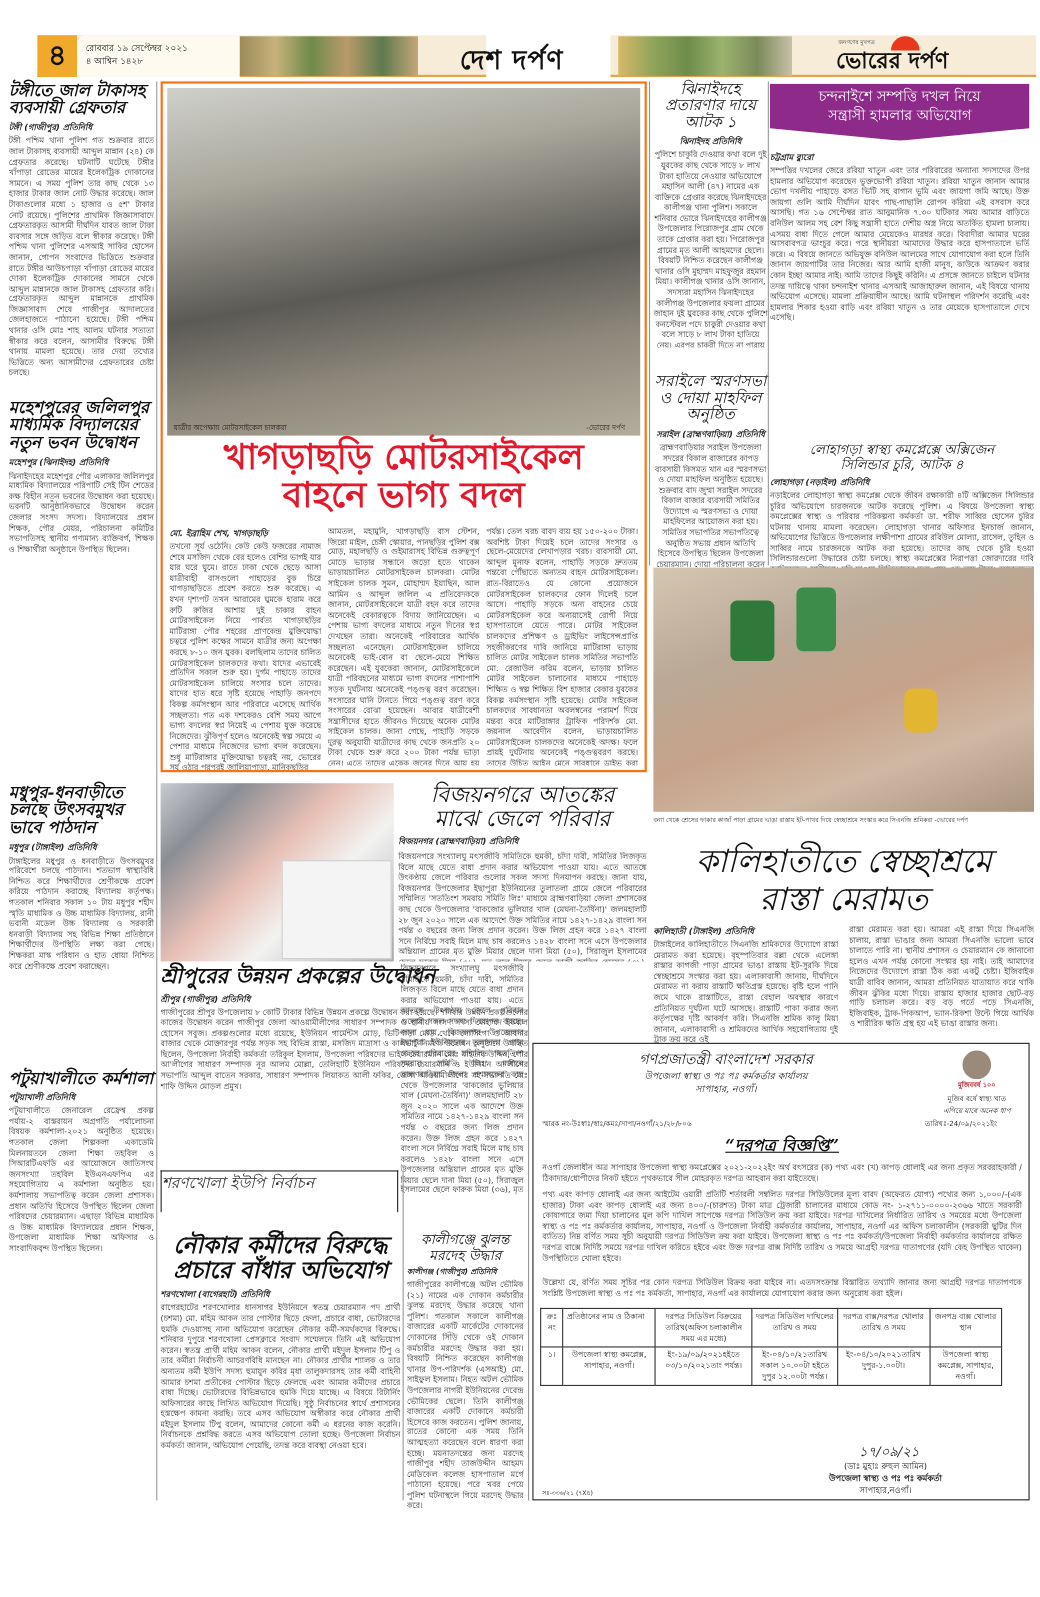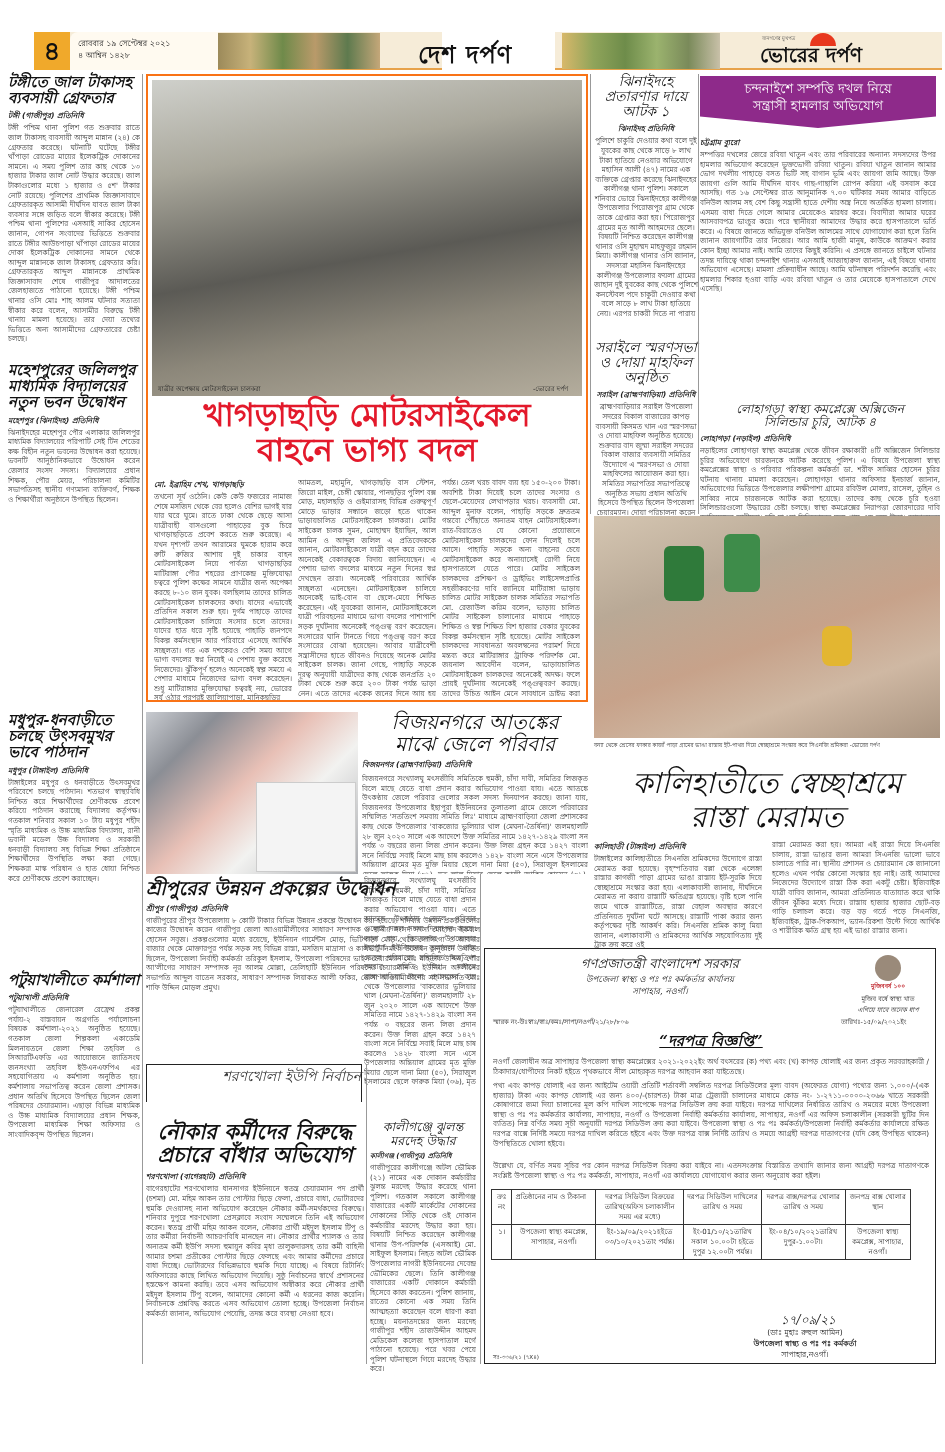--- a/index.html
+++ b/index.html
@@ -149,21 +149,21 @@
 <div class="abs" style="left:362px;top:712px;width:226px;">
   <div class="hl-i" style="font-size:20px;text-align:center;">
     <div>বিজয়নগরে আতঙ্কের</div>
     <div>মাঝে জেলে পরিবার</div>
   </div>
   <div class="byline" style="margin-top:3px;">বিজয়নগর (ব্রাহ্মণবাড়িয়া) প্রতিনিধি</div>
 </div>
 <div class="abs body-text" style="left:362px;top:774px;width:226px;height:100px;">বিজয়নগরে সংখ্যালঘু মৎসজীবি সমিতিকে হুমকী, চাঁদা দাবী, সমিতির লিজকৃত বিলে মাছে যেতে বাধা প্রদান করার অভিযোগ পাওয়া যায়। এতে আতঙ্কে উৎকণ্ঠায় জেলে পরিবার গুলোর সকল সদস্য দিনযাপন করছে। জানা যায়, বিজয়নগর উপজেলার ইছাপুরা ইউনিয়নের তুলাতলা গ্রামে জেলে পরিবারের সম্মিলিত 'সততিংশ সমবায় সমিতি লিঃ' মাধ্যমে ব্রাহ্মণবাড়িয়া জেলা প্রশাসকের কাছ থেকে উপজেলার 'বাকজোর ভুলিয়ার খাল (মেঘনা-তৈর্ষিনা)' জলমহালটি ২৮ জুন ২০২০ সালে এক আদেশে উক্ত সমিতির নামে ১৪২৭-১৪২৯ বাংলা সন পর্যন্ত ৩ বছরের জন্য লিজ প্রদান করেন। উক্ত লিজ গ্রহন করে ১৪২৭ বাংলা সনে নির্বিঘ্নে সবাই মিলে মাছ চাষ করলেও ১৪২৮ বাংলা সনে এসে উপজেলার অন্তিয়াল গ্রামের মৃত মুক্তি মিয়ার ছেলে দানা মিয়া (৫০), সিরাজুল ইসলামের ছেলে ফারুক মিয়া (৩৬), মৃত লাল মিয়ার ছেলে কাজী জাকির হোসেন (৩৯), মৃত হাজী সুরুজ মিয়ার ছেলে শাহজাহান (৩৭) ও মৃত কালু মিয়ার ছেলে ওয়াব মিয়া (৩৫) তাদের অনুসারীদের নিয়ে ১ লাখ টাকা চাঁদা দাবী করে। চাঁদা না পেয়ে ভয়ভীতি দেখিয়ে যায় লিজকৃত বিলে মাছ চাষে বাধা প্রদান করে। প্রশাসনের কারণে নিজেদের নিরাপত্তা ও লিজকৃত বিলে মাছ চাষের সুবিধার্থে ব্রাহ্মণবাড়িয়া বিজ্ঞ অতিরিক্ত চীফ জুডিশিয়াল ম্যাজিস্ট্রেট আদালতে সেপ্টেম্বর তারিখে সমিতির সাধারণ সম্পাদক বাদী হয়ে মামলা দায়ের করেন। মামলা নং ৪১০/২১। এরপর থেকে স্থানীয় জেলে পরিবার গুলো সকল সদস্য মানসিক আতঙ্কে দিন কাটাচ্ছে। উক্ত জেলে সমিতির সভাপতি জানান, জেলে সম্প্রদায় এখন আতঙ্কে দিনযাপন করছি। বিজয়নগর থানার অফিসার ইনচার্জ মির্জা মোহাম্মদ হাছান বলেন, বিলের বিষয়টি নিয়ে ইউএনও ও উপজেলা আ.লীগের সভাপতি মিমাংসার চেষ্টা করছে। বর্তমানে এলাকা কোন সমস্যা নেই। আমরাও শান্তিশৃঙ্খলা রক্ষা করে সুষ্ঠু সমাধানের প্রত্যাশা করছি।</div>
 <div class="abs body-text" style="left:364px;top:876px;width:112px;height:210px;">বিজয়নগরে সংখ্যালঘু মৎসজীবি সমিতিকে হুমকী, চাঁদা দাবী, সমিতির লিজকৃত বিলে মাছে যেতে বাধা প্রদান করার অভিযোগ পাওয়া যায়। এতে আতঙ্কে উৎকণ্ঠায় জেলে পরিবার গুলোর সকল সদস্য দিনযাপন করছে। জানা যায়, বিজয়নগর উপজেলার ইছাপুরা ইউনিয়নের তুলাতলা গ্রামে জেলে পরিবারের সম্মিলিত 'সততিংশ সমবায় সমিতি লিঃ' মাধ্যমে ব্রাহ্মণবাড়িয়া জেলা প্রশাসকের কাছ থেকে উপজেলার 'বাকজোর ভুলিয়ার খাল (মেঘনা-তৈর্ষিনা)' জলমহালটি ২৮ জুন ২০২০ সালে এক আদেশে উক্ত সমিতির নামে ১৪২৭-১৪২৯ বাংলা সন পর্যন্ত ৩ বছরের জন্য লিজ প্রদান করেন। উক্ত লিজ গ্রহন করে ১৪২৭ বাংলা সনে নির্বিঘ্নে সবাই মিলে মাছ চাষ করলেও ১৪২৮ বাংলা সনে এসে উপজেলার অন্তিয়াল গ্রামের মৃত মুক্তি মিয়ার ছেলে দানা মিয়া (৫০), সিরাজুল ইসলামের ছেলে ফারুক মিয়া (৩৬), মৃত লাল মিয়ার ছেলে কাজী জাকির হোসেন (৩৯), মৃত হাজী সুরুজ মিয়ার ছেলে শাহজাহান (৩৭) ও মৃত কালু মিয়ার ছেলে ওয়াব মিয়া (৩৫) তাদের অনুসারীদের নিয়ে ১ লাখ টাকা চাঁদা দাবী করে। চাঁদা না পেয়ে ভয়ভীতি দেখিয়ে যায় লিজকৃত বিলে মাছ চাষে বাধা প্রদান করে। প্রশাসনের কারণে নিজেদের নিরাপত্তা ও লিজকৃত বিলে মাছ চাষের সুবিধার্থে ব্রাহ্মণবাড়িয়া বিজ্ঞ অতিরিক্ত চীফ জুডিশিয়াল ম্যাজিস্ট্রেট আদালতে সেপ্টেম্বর তারিখে সমিতির সাধারণ সম্পাদক বাদী হয়ে মামলা দায়ের করেন। মামলা নং ৪১০/২১। এরপর থেকে স্থানীয় জেলে পরিবার গুলো সকল সদস্য মানসিক আতঙ্কে দিন কাটাচ্ছে। উক্ত জেলে সমিতির সভাপতি জানান, জেলে সম্প্রদায় এখন আতঙ্কে দিনযাপন করছি। বিজয়নগর থানার অফিসার ইনচার্জ মির্জা মোহাম্মদ হাছান বলেন, বিলের বিষয়টি নিয়ে ইউএনও ও উপজেলা আ.লীগের সভাপতি মিমাংসার চেষ্টা করছে। বর্তমানে এলাকা কোন সমস্যা নেই। আমরাও শান্তিশৃঙ্খলা রক্ষা করে সুষ্ঠু সমাধানের প্রত্যাশা করছি।</div>
 
-<div class="abs" style="left:146px;top:1064px;width:216px;height:38px;border:1.5px solid #222;border-bottom:none;text-align:right;">
+<div class="abs" style="left:146px;top:1064px;width:216px;height:38px;border:1.5px solid #222;border-bottom:none;text-align:left;">
   <div class="hl-i" style="font-size:14px;color:#333;margin-top:4px;">শরণখোলা ইউপি নির্বাচন</div>
 </div>
 <div class="abs" style="left:146px;top:1090px;width:218px;margin-top:31px;">
   <div class="hl-i" style="font-size:21px;font-weight:bold;text-align:center;">
     <div>নৌকার কর্মীদের বিরুদ্ধে</div>
     <div>প্রচারে বাঁধার অভিযোগ</div>
   </div>
   <div class="byline" style="margin-top:4px;">শরণখোলা (বাগেরহাট) প্রতিনিধি</div>
   <div class="body-text" style="height:250px;">বাগেরহাটের শরণখোলার ধানসাগর ইউনিয়নে স্বতন্ত্র চেয়ারম্যান পদ প্রার্থী (চশমা) মো. মহিম আকন তার পোস্টার ছিড়ে ফেলা, প্রচারে বাধা, ভোটারদের হুমকি দেওয়াসহ নানা অভিযোগ করেছেন নৌকার কর্মী-সমর্থকদের বিরুদ্ধে। শনিবার দুপুরে শরণখোলা প্রেসক্লাবে সংবাদ সম্মেলনে তিনি এই অভিযোগ করেন। স্বতন্ত্র প্রার্থী মহিম আকন বলেন, নৌকার প্রার্থী মইদুল ইসলাম টিপু ও তার কর্মীরা নির্বাচনী আচরণবিধি মানছেন না। নৌকার প্রার্থীর শ্যালক ও তার অন্যতম কর্মী ইউপি সদস্য হুমায়ুন কবির মৃধা তালুকদারসহ তার কর্মী বাহিনী আমার চশমা প্রতীকের পোস্টার ছিড়ে ফেলছে এবং আমার কর্মীদের প্রচারে বাধা দিচ্ছে। ভোটারদের বিভিন্নভাবে হুমকি দিয়ে যাচ্ছে। এ বিষয়ে রিটার্নিং অফিসারের কাছে লিখিত অভিযোগ দিয়েছি। সুষ্ঠু নির্বাচনের স্বার্থে প্রশাসনের হস্তক্ষেপ কামনা করছি। তবে এসব অভিযোগ অস্বীকার করে নৌকার প্রার্থী মইদুল ইসলাম টিপু বলেন, আমাদের কোনো কর্মী এ ধরনের কাজ করেনি। নির্বাচনকে প্রশ্নবিদ্ধ করতে এসব অভিযোগ তোলা হচ্ছে। উপজেলা নির্বাচন কর্মকর্তা জানান, অভিযোগ পেয়েছি, তদন্ত করে ব্যবস্থা নেওয়া হবে।</div>
 </div>
@@ -185,21 +185,21 @@
     <div class="hl-i" style="font-size:8.5px;margin-top:4px;">উপজেলা স্বাস্থ্য ও পঃ পঃ কর্মকর্তার কার্যালয়</div>
     <div class="hl-i" style="font-size:8.5px;margin-top:3px;">সাপাহার, নওগাঁ।</div>
   </div>
   <div class="abs" style="left:360px;top:6px;width:86px;text-align:center;">
     <div style="width:26px;height:26px;border-radius:13px;background:#9a8a7a;margin:0 auto;"></div>
     <div style="font-size:6px;color:#c0262d;font-weight:bold;">মুজিববর্ষ ১০০</div>
     <div style="font-size:6.4px;margin-top:2px;">মুজিব বর্ষে স্বাস্থ্য খাত</div>
     <div style="font-size:6.4px;font-style:italic;">এগিয়ে যাবে অনেক ধাপ</div>
   </div>
   <div class="abs" style="left:8px;top:68px;font-size:6.4px;">স্মারক নং-উঃস্বাঃ/স্বাঃ/কমঃ/সাপা/নওগাঁ/২১/২৮/৮০৬</div>
-  <div class="abs" style="left:356px;top:68px;font-size:6.4px;">তারিখঃ-১৫/০৯/২০২১ইং</div>
+  <div class="abs" style="left:356px;top:68px;font-size:6.4px;">তারিখঃ-24/০৯/২০২১ইং</div>
   <div class="abs hl-i" style="left:0;top:84px;width:452px;text-align:center;font-size:15px;font-weight:bold;text-decoration:underline;">“দরপত্র বিজ্ঞপ্তি”</div>
   <div class="abs body-text" style="left:8px;top:108px;width:436px;height:20px;">নওগাঁ জেলাধীন অত্র সাপাহার উপজেলা স্বাস্থ্য কমপ্লেক্সের ২০২১-২০২২ইং অর্থ বৎসরের (ক) পথ্য এবং (খ) কাপড় ধোলাই এর জন্য প্রকৃত সরবরাহকারী /ঠিকাদার/ধোপীদের নিকট হইতে পৃথকভাবে সীল মোহরকৃত দরপত্র আহবান করা যাইতেছে।</div>
   <div class="abs body-text" style="left:8px;top:132px;width:436px;height:78px;">পথ্য এবং কাপড় ধোলাই এর জন্য আইটেম ওয়ারী প্রতিটি শর্তাবলী সম্বলিত দরপত্র সিডিউলের মূল্য বাবদ (অফেরত যোগ্য) পথ্যের জন্য ১,০০০/-(এক হাজার) টাকা এবং কাপড় ধোলাই এর জন্য ৪০০/-(চারশত) টাকা মাত্র ট্রেজারী চালানের মাধ্যমে কোড নং- ১-২৭১১-০০০০-২৩৬৬ খাতে সরকারী কোষাগারে জমা দিয়া চালানের মূল কপি দাখিল সাপেক্ষে দরপত্র সিডিউল ক্রয় করা যাইবে। দরপত্র দাখিলের নির্ধারিত তারিখ ও সময়ের মধ্যে উপজেলা স্বাস্থ্য ও পঃ পঃ কর্মকর্তার কার্যালয়, সাপাহার, নওগাঁ ও উপজেলা নির্বাহী কর্মকর্তার কার্যালয়, সাপাহার, নওগাঁ এর অফিস চলাকালীন (সরকারী ছুটির দিন ব্যতিত) নিম্ন বর্ণিত সময় সূচী অনুযায়ী দরপত্র সিডিউল ক্রয় করা যাইবে। উপজেলা স্বাস্থ্য ও পঃ পঃ কর্মকর্তা/উপজেলা নির্বাহী কর্মকর্তার কার্যালয়ে রক্ষিত দরপত্র বাক্সে নির্দিষ্ট সময়ে দরপত্র দাখিল করিতে হইবে এবং উক্ত দরপত্র বাক্স নির্দিষ্ট তারিখ ও সময়ে আগ্রহী দরপত্র দাতাগণের (যদি কেহ উপস্থিত থাকেন) উপস্থিতিতে খোলা হইবে।</div>
   <div class="abs body-text" style="left:8px;top:212px;width:436px;height:20px;">উল্লেখ্য যে, বর্ণিত সময় সূচির পর কোন দরপত্র সিডিউল বিক্রয় করা যাইবে না। এতদসংক্রান্ত বিস্তারিত তথ্যাদি জানার জন্য আগ্রহী দরপত্র দাতাগণকে সংশ্লিষ্ট উপজেলা স্বাস্থ্য ও পঃ পঃ কর্মকর্তা, সাপাহার, নওগাঁ এর কার্যালয়ে যোগাযোগ করার জন্য অনুরোধ করা হইল।</div>
   <div class="abs" style="left:6px;top:240px;width:420px;">
     <table class="tender">
       <thead>
         <tr>
           <th style="width:20px;">ক্রঃ নং</th>
           <th style="width:82px;text-align:left;">প্রতিষ্ঠানের নাম ও ঠিকানা</th>
@@ -207,21 +207,21 @@
           <th style="width:76px;">দরপত্র সিডিউল দাখিলের তারিখ ও সময়</th>
           <th style="width:82px;">দরপত্র বাক্স/দরপত্র খোলার তারিখ ও সময়</th>
           <th style="width:64px;">জনপদ্র বাক্স খোলার স্থান</th>
         </tr>
       </thead>
       <tbody>
         <tr>
           <td>১।</td>
           <td>উপজেলা স্বাস্থ্য কমপ্লেক্স, সাপাহার, নওগাঁ।</td>
           <td>ইং-১৯/০৯/২০২১হইতে ০৩/১০/২০২১তাং পর্যন্ত।</td>
-          <td>ইং-01/১০/২১তারিখ সকাল ১০.০০টা হইতে দুপুর ১২.০০টা পর্যন্ত।</td>
+          <td>ইং-০৪/১০/২১তারিখ সকাল ১০.০০টা হইতে দুপুর ১২.০০টা পর্যন্ত।</td>
           <td>ইং-০৪/১০/২০২১তারিখ দুপুর-১.০০টা।</td>
           <td>উপজেলা স্বাস্থ্য কমপ্লেক্স, সাপাহার, নওগাঁ।</td>
         </tr>
       </tbody>
     </table>
   </div>
   <div class="abs" style="left:296px;top:362px;font-family:'DejaVu Serif',serif;font-style:italic;font-size:12px;color:#222;">১৭/০৯/২১</div>
   <div class="abs" style="left:210px;top:378px;width:220px;text-align:center;font-size:7.6px;line-height:11px;">
     <div>(ডাঃ মুহাঃ রুহুল আমিন)</div>
     <div style="font-weight:bold;">উপজেলা স্বাস্থ্য ও পঃ পঃ কর্মকর্তা</div>

